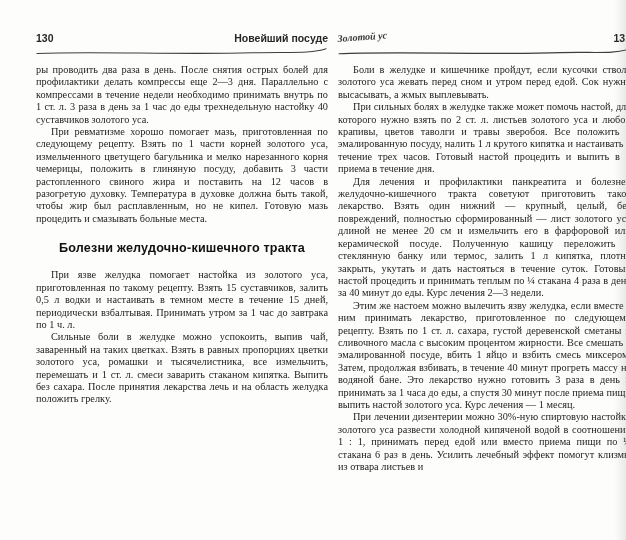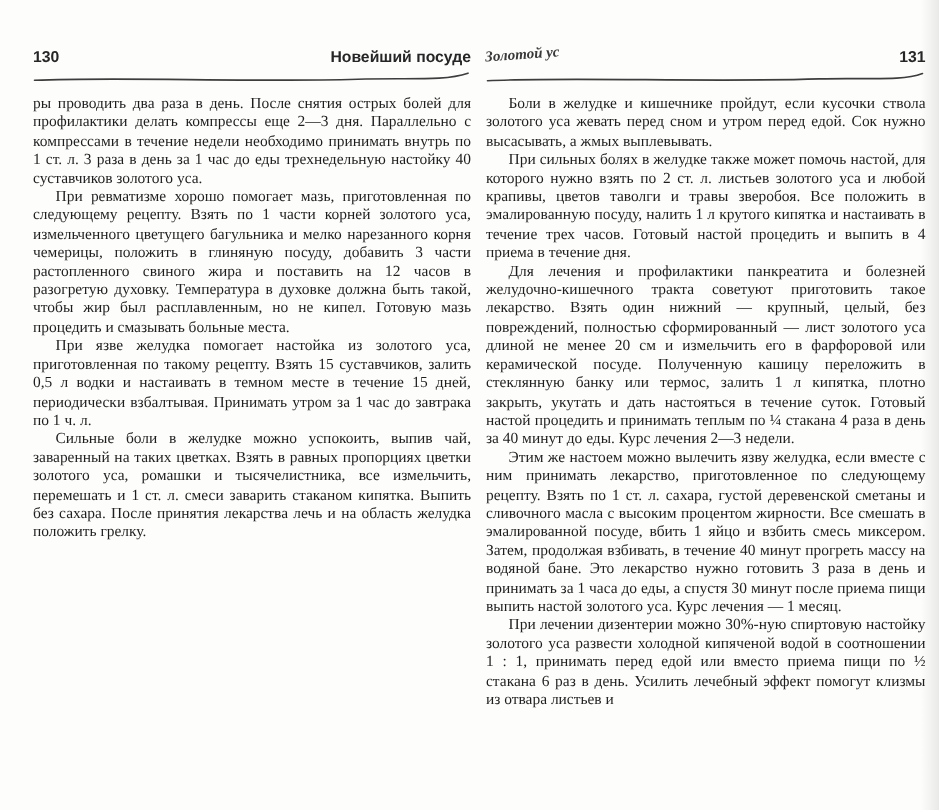--- a/index.html
+++ b/index.html
@@ -6,21 +6,21 @@
   body {
     width: 626px; height: 540px;
     background: #fdfdfc;
     overflow: hidden;
     position: relative;
     font-family: "Liberation Serif", "DejaVu Serif", serif;
     color: #1e1e1e;
   }
   .spread { position: absolute; inset: 0; }
 
-  .page { position: absolute; top: 32px; }
+  .page { position: absolute; top: 32px; margin-left: 14px; }
   .page-left  { left: 22px;  width: 292px; }
   .page-right { left: 324px; width: 293px; }
 
   .runhead {
     display: flex; justify-content: space-between; align-items: baseline;
     font-family: "Liberation Sans", "DejaVu Sans", sans-serif;
     font-size: 10.5px; font-weight: bold; color: #262626;
     line-height: 13px;
   }
   .runhead .rtitle-italic {
@@ -56,20 +56,21 @@
     <header class="runhead">
       <span>130</span>
       <span>Новейший посуде</span>
     </header>
     <svg class="rule" viewBox="0 0 290 9" preserveAspectRatio="none">
       <path d="M1 6.5 C 60 4, 140 8, 215 5.8 C 250 4.8, 272 7.2, 288 1.8" fill="none" stroke="#3d3d3d" stroke-width="1.1" stroke-linecap="round"></path>
     </svg>
     <div class="body-text">
       <p class="no-indent">ры проводить два раза в день. После снятия острых болей для профилактики делать компрессы еще 2—3 дня. Параллельно с компрессами в течение недели необходимо принимать внутрь по 1 ст. л. 3 раза в день за 1 час до еды трехнедельную настойку 40 суставчиков золотого уса.</p>
       <p>При ревматизме хорошо помогает мазь, приготовленная по следующему рецепту. Взять по 1 части корней золотого уса, измельченного цветущего багульника и мелко нарезанного корня чемерицы, положить в глиняную посуду, добавить 3 части растопленного свиного жира и поставить на 12 часов в разогретую духовку. Температура в духовке должна быть такой, чтобы жир был расплавленным, но не кипел. Готовую мазь процедить и смазывать больные места.</p>
+      <h2 class="section-heading">Болезни желудочно-кишечного тракта</h2>
       <p>При язве желудка помогает настойка из золотого уса, приготовленная по такому рецепту. Взять 15 суставчиков, залить 0,5 л водки и настаивать в темном месте в течение 15 дней, периодически взбалтывая. Принимать утром за 1 час до завтрака по 1 ч. л.</p>
       <p>Сильные боли в желудке можно успокоить, выпив чай, заваренный на таких цветках. Взять в равных пропорциях цветки золотого уса, ромашки и тысячелистника, все измельчить, перемешать и 1 ст. л. смеси заварить стаканом кипятка. Выпить без сахара. После принятия лекарства лечь и на область желудка положить грелку.</p>
     </div>
   </section>
 
   <section class="page page-right">
     <header class="runhead">
       <span class="rtitle-italic">Золотой ус</span>
       <span>131</span>
     </header>

